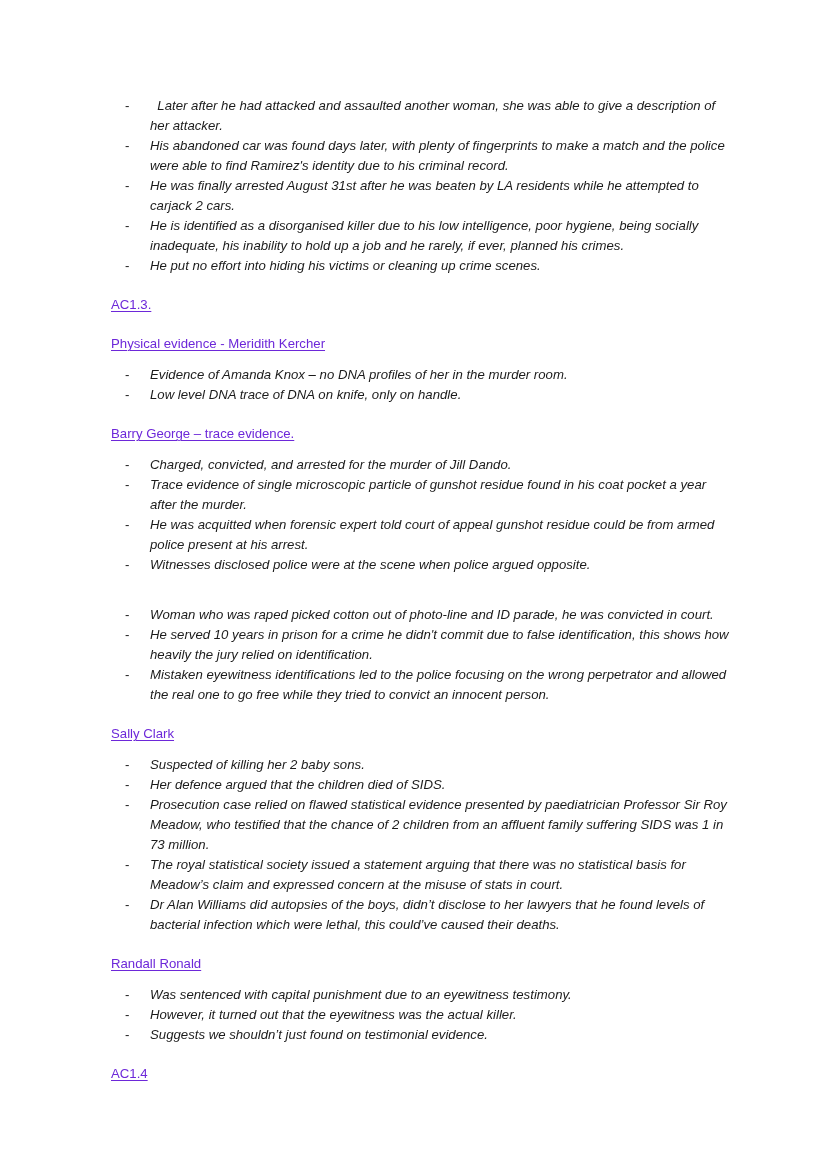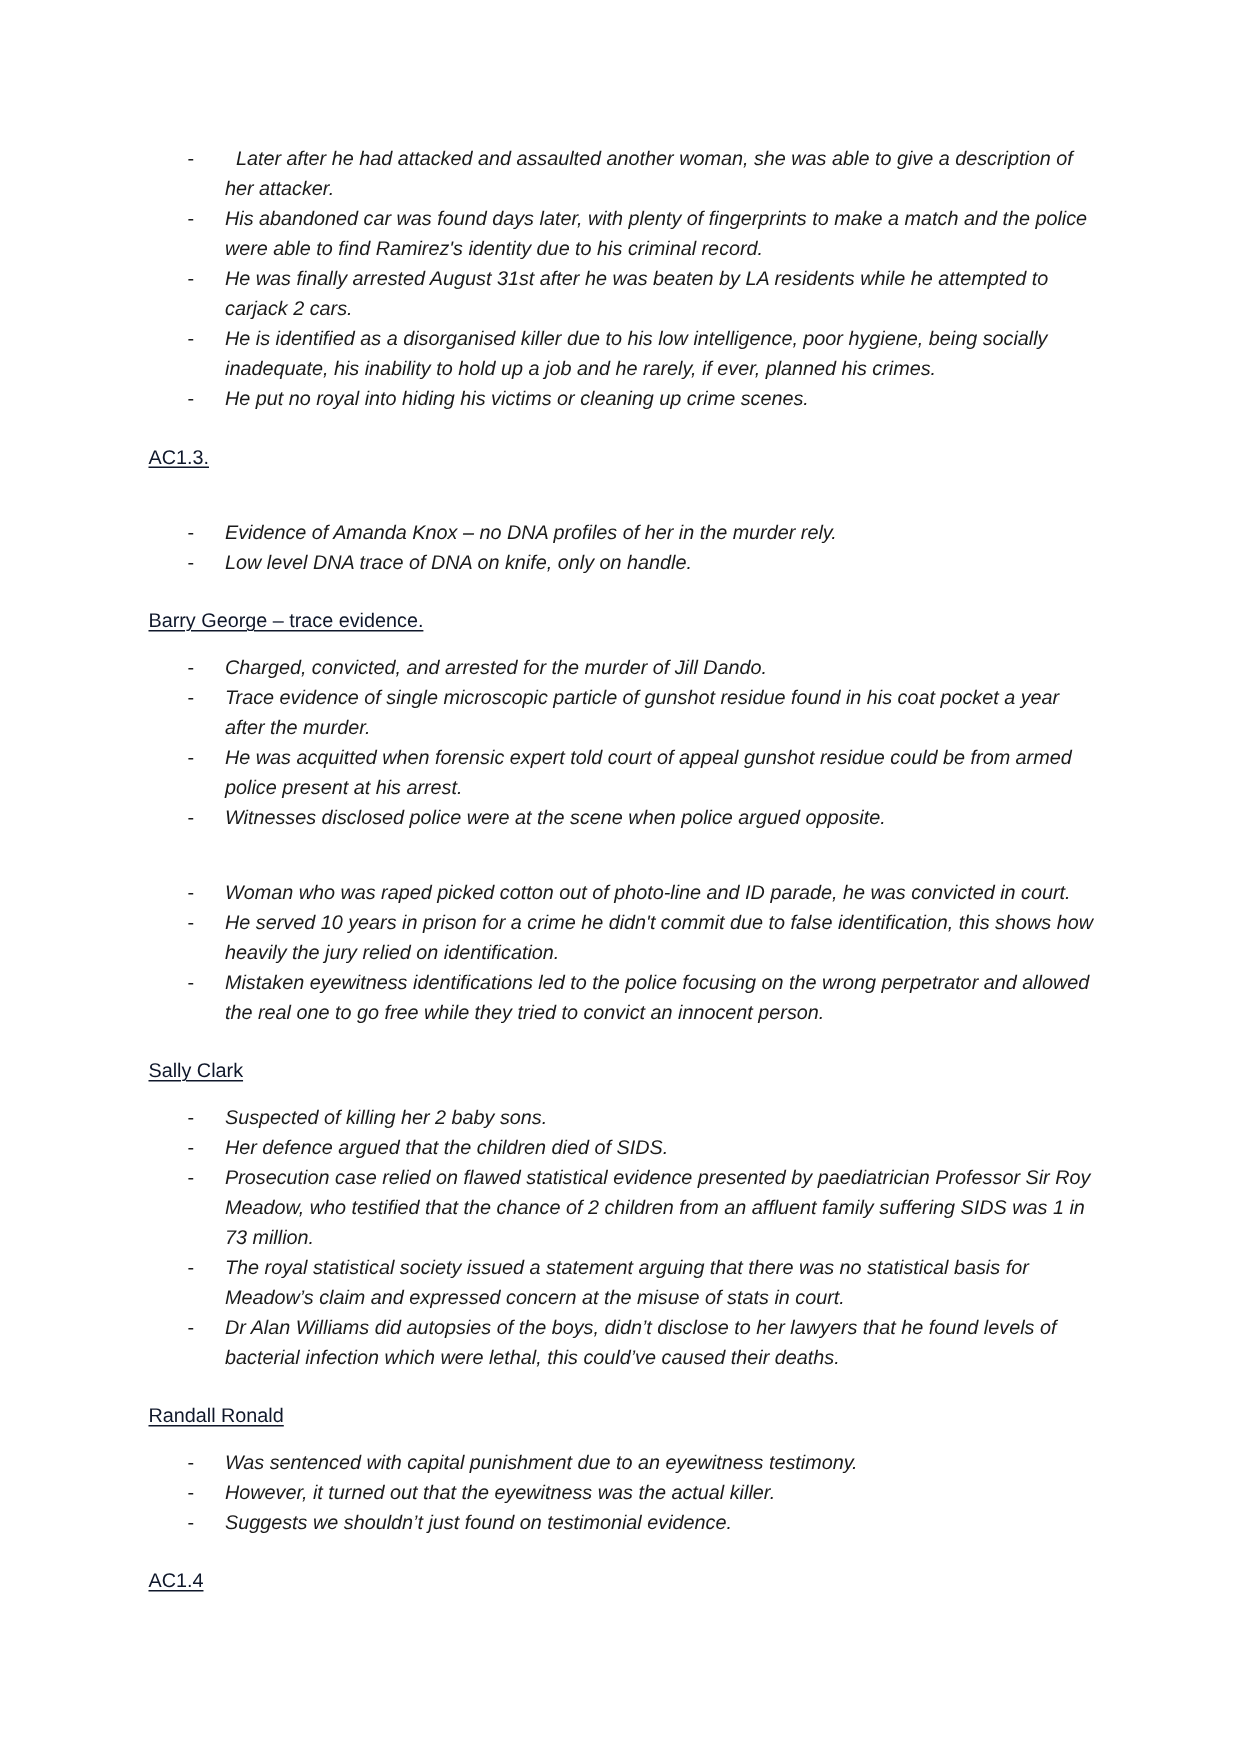--- a/index.html
+++ b/index.html
@@ -23,25 +23,25 @@
     padding: 96px 99px 0 99px;
   }
   .content {
     width: 630px;
   }
 
   
   .heading {
     font-size: 13.2px;
     line-height: 20px;
-    color: #0f172a;
+    color: #6d28d9;
     text-decoration: underline;
     text-underline-offset: 2px;
     text-decoration-thickness: 1px;
-    margin: 0;
+    margin: 12px;
     padding: 0;
     white-space: pre;
   }
   .heading-block {
     margin: 0;
     padding: 0;
   }
 
   
   .gap-sm { height: 11px; }
@@ -93,31 +93,32 @@
         <li>
           <span class="dash">-</span>
           <span class="btext">He was finally arrested August 31st after he was beaten by LA residents while he attempted to carjack 2 cars.</span>
         </li>
         <li>
           <span class="dash">-</span>
           <span class="btext">He is identified as a disorganised killer due to his low intelligence, poor hygiene, being socially inadequate, his inability to hold up a job and he rarely, if ever, planned his crimes.</span>
         </li>
         <li>
           <span class="dash">-</span>
-          <span class="btext">He put no royal into hiding his victims or cleaning up crime scenes.</span>
+          <span class="btext">He put no effort into hiding his victims or cleaning up crime scenes.</span>
         </li>
       </ul>
       <div class="gap-md"></div>
       <div class="heading-block"><span class="heading">AC1.3.</span></div>
       <div class="gap-md"></div>
-      <div class="gap-sm"></div>
-      <ul class="bullets">
-        <li>
-          <span class="dash">-</span>
-          <span class="btext">Evidence of Amanda Knox – no DNA profiles of her in the murder rely.</span>
+      <div class="heading-block"><span class="heading">Physical evidence - Meridith Kercher</span></div>
+      <div class="gap-sm"></div>
+      <ul class="bullets">
+        <li>
+          <span class="dash">-</span>
+          <span class="btext">Evidence of Amanda Knox – no DNA profiles of her in the murder room.</span>
         </li>
         <li>
           <span class="dash">-</span>
           <span class="btext">Low level DNA trace of DNA on knife, only on handle.</span>
         </li>
       </ul>
       <div class="gap-md"></div>
       <div class="heading-block"><span class="heading">Barry George – trace evidence.</span></div>
       <div class="gap-sm"></div>
       <ul class="bullets">

